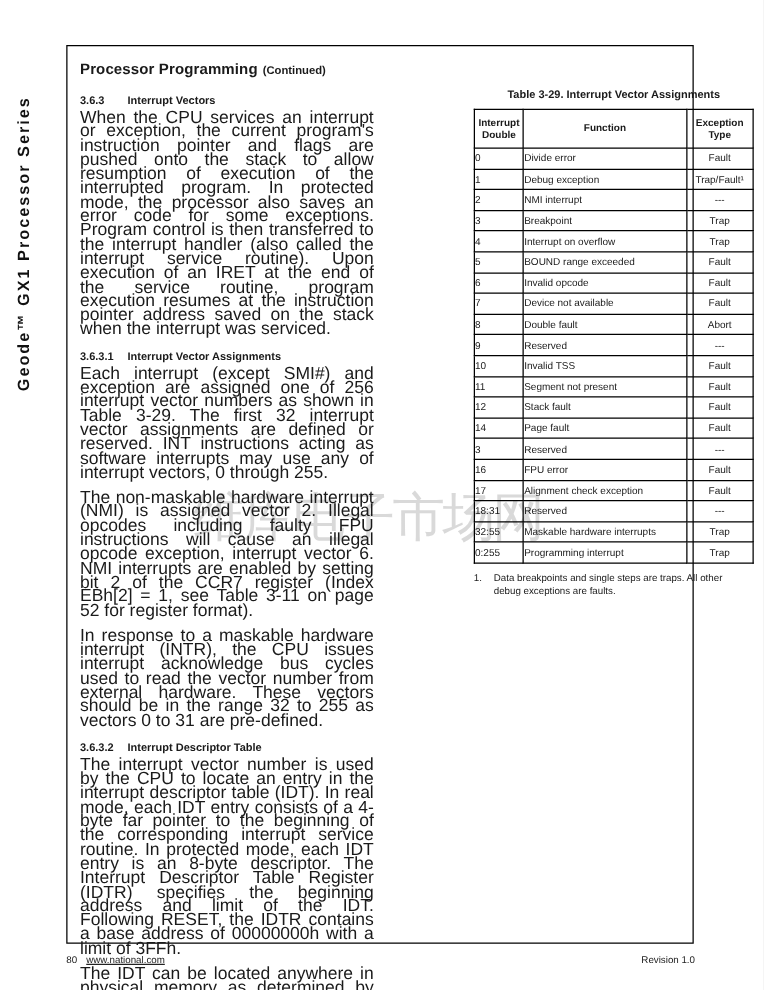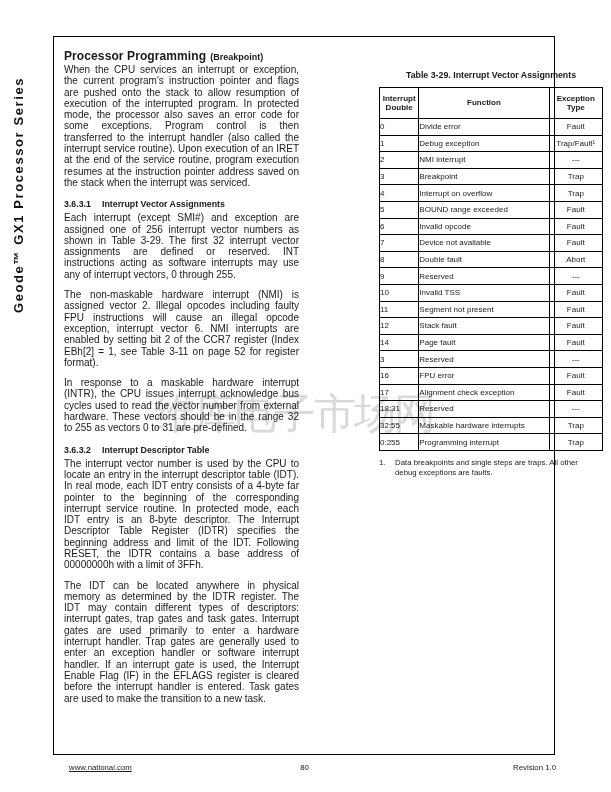--- a/index.html
+++ b/index.html
@@ -69,21 +69,21 @@
     padding-left:44px;
   }
   .sec-heading{
     font-size:8.8px;font-weight:bold;
     margin-top:11px;margin-bottom:3px;
     display:flex;
   }
   .sec-num{flex:none;min-width:30px;}
   .sec-heading .sec-title{margin-left:8px;}
   p.body-text{
-    font-size:10px;
+    font-size:14px;
     line-height:11.3px;
     text-align:justify;
     margin:0 0 9px 0;
   }
   .table-title{
     font-size:8.8px;font-weight:bold;
     text-align:center;
     margin-bottom:7px;
     white-space:nowrap;
   }
@@ -120,42 +120,46 @@
   .footnote .fn-num{flex:none;width:16px;}
   .footnote .fn-text{flex:1;padding-right:8px;}
   .page-footer{
     position:absolute;
     left:53px;right:55px;top:763px;
     font-size:7.8px;
     color:#222;
     z-index:1;
   }
   .page-footer .f-left{position:absolute;left:16px;top:0;text-decoration:underline;}
-  .page-footer .f-center{position:absolute;left:0;right:0;text-align:center;top:0;}
+  .page-footer .f-center{position:absolute;left:0;right:0;text-align:left;top:0;}
   .page-footer .f-right{position:absolute;right:0;top:0;margin-left:17px;}
 </style>
 </head>
 <body>
 
 <div class="page">
 
   <div class="sidebar-title">Geode™ GX1 Processor Series</div>
 
   <div class="watermark">维库电子市场网</div>
 
   <div class="content-box">
 
     <div class="page-header">
-      <span class="title">Processor Programming</span><span class="continued">(Breakpoint)</span>
+      <span class="title">Processor Programming</span><span class="continued">(Continued)</span>
     </div>
 
     <div class="columns">
 
       <div class="col-left" id="left-column">
 
+      <div class="sec-heading">
+            <span class="sec-num">3.6.3</span>
+            <span class="sec-title">Interrupt Vectors</span>
+          </div>
           <p class="body-text">When the CPU services an interrupt or exception, the current program's instruction pointer and flags are pushed onto the stack to allow resumption of execution of the interrupted program. In protected mode, the processor also saves an error code for some exceptions. Program control is then transferred to the interrupt handler (also called the interrupt service routine). Upon execution of an IRET at the end of the service routine, program execution resumes at the instruction pointer address saved on the stack when the interrupt was serviced.</p>
           <div class="sec-heading">
             <span class="sec-num">3.6.3.1</span>
             <span class="sec-title">Interrupt Vector Assignments</span>
           </div>
           <p class="body-text">Each interrupt (except SMI#) and exception are assigned one of 256 interrupt vector numbers as shown in Table 3-29. The first 32 interrupt vector assignments are defined or reserved. INT instructions acting as software interrupts may use any of interrupt vectors, 0 through 255.</p>
           <p class="body-text">The non-maskable hardware interrupt (NMI) is assigned vector 2. Illegal opcodes including faulty FPU instructions will cause an illegal opcode exception, interrupt vector 6. NMI interrupts are enabled by setting bit 2 of the CCR7 register (Index EBh[2] = 1, see Table 3-11 on page 52 for register format).</p>
           <p class="body-text">In response to a maskable hardware interrupt (INTR), the CPU issues interrupt acknowledge bus cycles used to read the vector number from external hardware. These vectors should be in the range 32 to 255 as vectors 0 to 31 are pre-defined.</p>
           <div class="sec-heading">
             <span class="sec-num">3.6.3.2</span>

